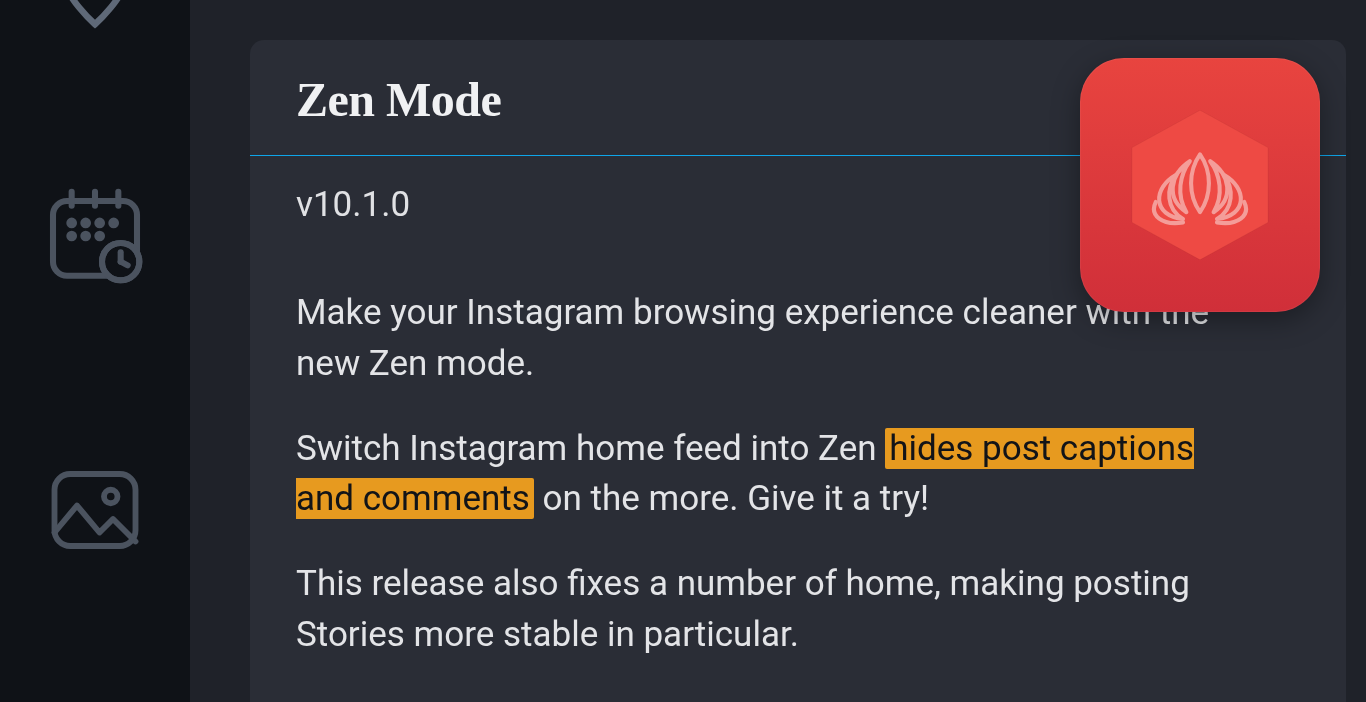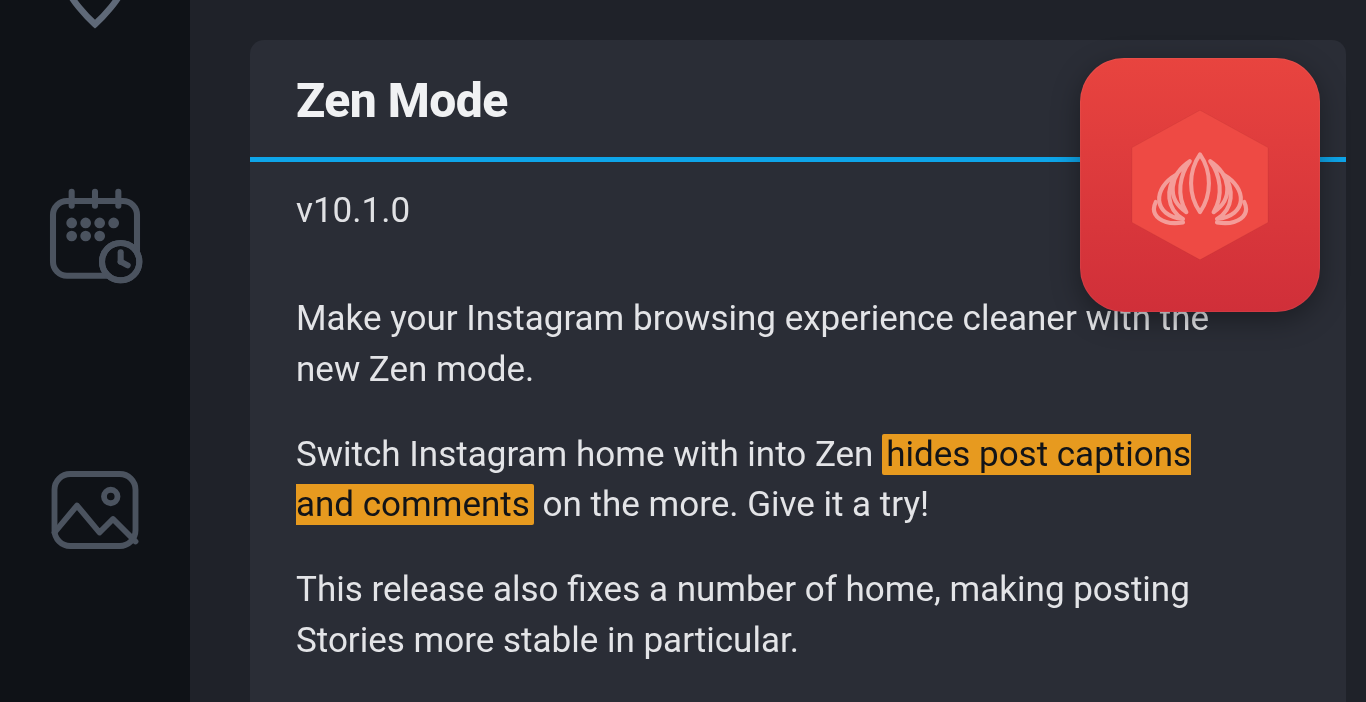--- a/index.html
+++ b/index.html
@@ -54,21 +54,22 @@
   .card {
     background: #2a2d36;
     border-radius: 14px;
     padding: 0;
     width: 100%;
     min-height: 640px;
     position: relative;
   }
   .card-header {
     padding: 32px 46px 28px 46px;
-    border-bottom: 5px solid #0ea5e9;
+    border-bottom: 1px solid #0ea5e9;
+    font-family: Liberation Serif, serif;
   }
   .card-header h1 {
     font-size: 48px;
     font-weight: 800;
     letter-spacing: -0.5px;
     color: #f0f1f3;
   }
   .card-body {
     padding: 28px 46px 40px 46px;
   }
@@ -155,21 +156,21 @@
       <div class="card-header">
         <h1>Zen Mode</h1>
       </div>
 
       <div class="card-body">
         <div class="version">v10.1.0</div>
 
         <p class="body-text">Make your Instagram browsing experience cleaner with the new Zen mode.</p>
 
         <p class="body-text">
-          <span>Switch Instagram home with into Zen </span><span class="hl">hides post captions and comments</span><span> on the more. Give it a try!</span>
+          <span>Switch Instagram home feed into Zen </span><span class="hl">hides post captions and comments</span><span> on the more. Give it a try!</span>
         </p>
 
         <p class="body-text">This release also fixes a number of home, making posting Stories more stable in particular.</p>
       </div>
 
       <div class="app-badge">
         <svg width="170" height="170" viewBox="0 0 100 100">
           <polygon points="50,6 90,28 90,72 50,94 10,72 10,28" fill="#ee4a44" stroke="rgba(0,0,0,0.06)" stroke-width="0.5"></polygon>
           <g transform="translate(50,54)" stroke="#f5a7a3" stroke-width="2.4" fill="none" stroke-linecap="round" stroke-linejoin="round" opacity="0.9">
             <path d="M0 -22 C 7 -12, 7 2, 0 12 C -7 2, -7 -12, 0 -22 Z"></path>

